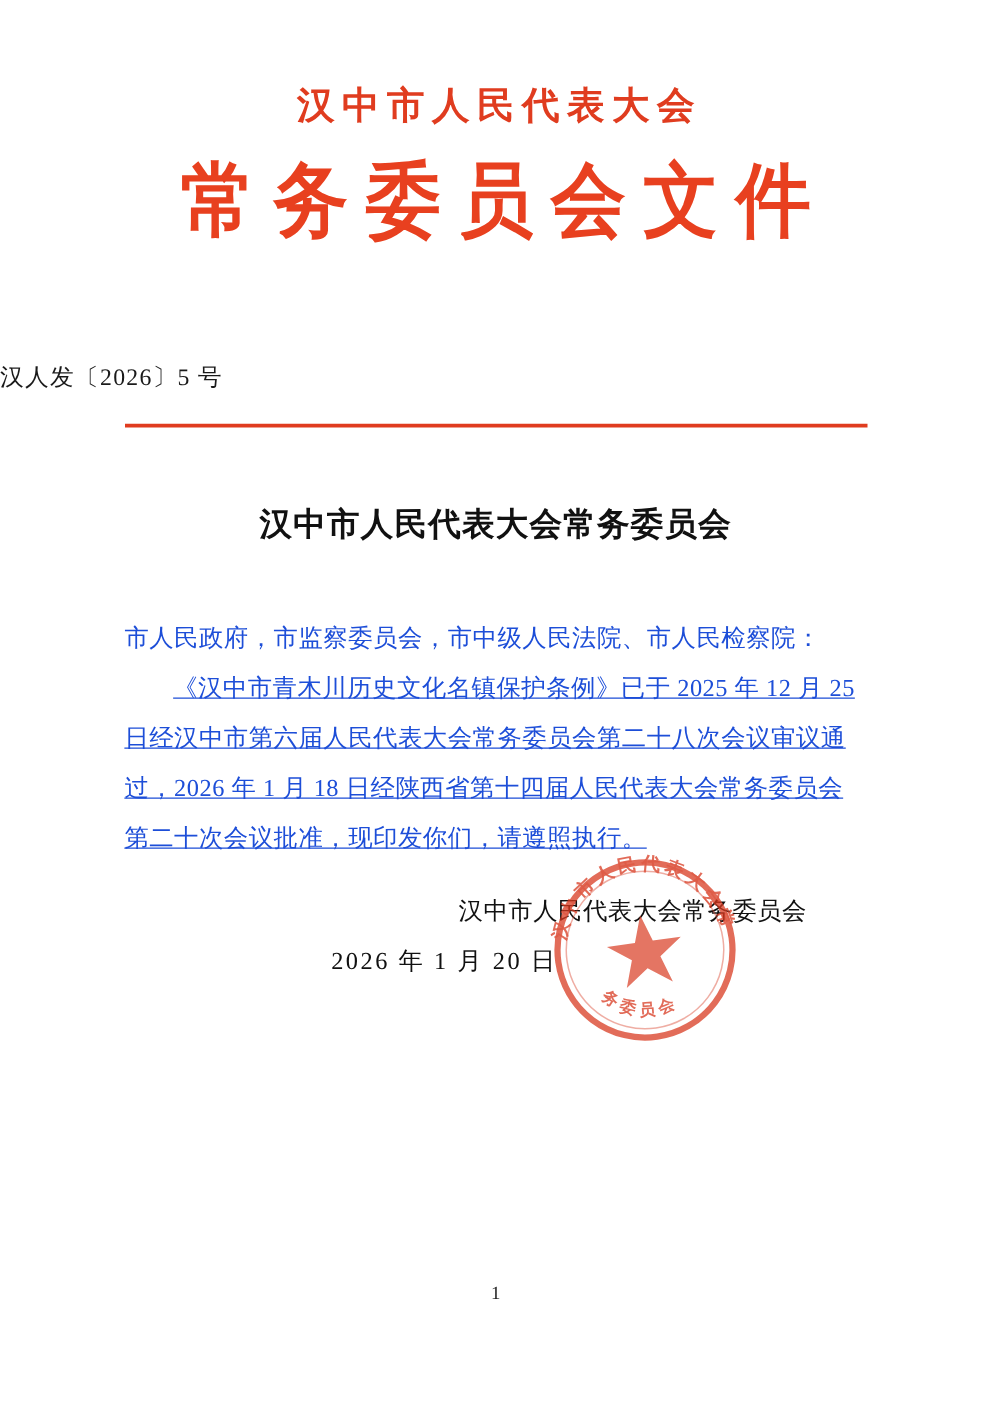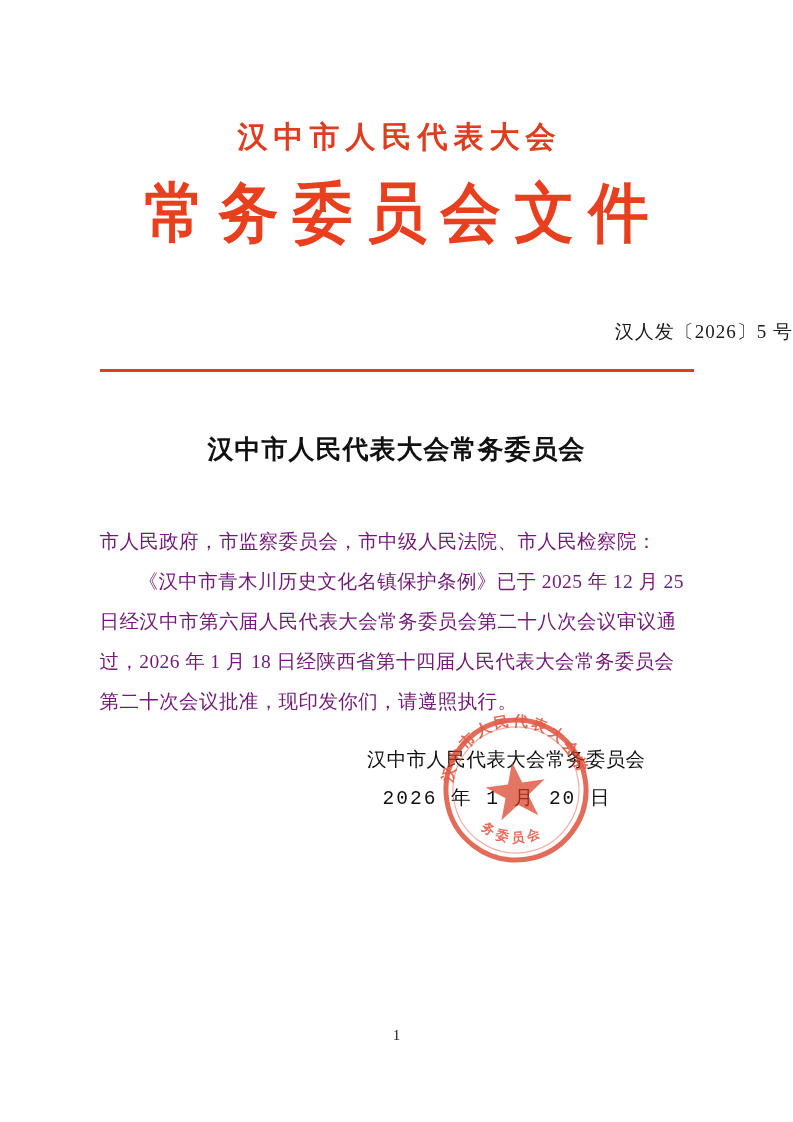--- a/index.html
+++ b/index.html
@@ -18,21 +18,21 @@
   .page {
     position: relative;
     width: 793px;
     height: 1122px;
     box-sizing: border-box;
   }
 
   
   .masthead {
     text-align: center;
-    padding-top: 120px;
+    padding-top: 68px;
   }
   .org-name {
     color: #e03c1f;
     font-family: "Liberation Sans", "DejaVu Sans", sans-serif;
     font-weight: bold;
     font-size: 30px;
     letter-spacing: 6px;
     line-height: 1.1;
     text-indent: 6px;
   }
@@ -42,24 +42,24 @@
     font-weight: bold;
     font-size: 60px;
     letter-spacing: 14px;
     line-height: 1.2;
     margin-top: 24px;
     text-indent: 14px;
     transform: scaleY(1.08);
   }
 
   .doc-number {
-    text-align: right;
+    text-align: left;
     font-size: 19px;
     letter-spacing: 1px;
-    margin-top: 70px;
+    margin-top: 92px;
     color: #1a1a1a;
   }
 
   .red-rule {
     width: 594px;
     height: 2.5px;
     background: #e03c1f;
     margin: 24px auto 0 auto;
   }
 
@@ -79,50 +79,50 @@
     display: block;
   }
 
   
   .body-block {
     margin: 52px auto 0 auto;
     width: 594px;
     font-size: 19.5px;
     line-height: 2.05;
     letter-spacing: 0.4px;
-    color: #701a75;
+    color: #1d4ed8;
   }
   .body-block p {
     margin: 0;
   }
   .indent {
     text-indent: 2em;
+    text-decoration: underline;
   }
 
   
   .signature {
     margin: 18px auto 0 auto;
     width: 594px;
     position: relative;
     font-size: 19.5px;
     line-height: 2.05;
     letter-spacing: 0.4px;
     color: #111;
   }
   .sig-line {
     display: block;
     text-align: right;
     padding-right: 48px;
   }
   .sig-date {
     display: block;
-    text-align: right;
+    text-align: center;
     padding-right: 82px;
     letter-spacing: 2px;
-    font-family: Liberation Mono, monospace;
   }
 
   
   .seal {
     position: absolute;
     left: 330px;
     top: -36px;
     width: 172px;
     height: 172px;
     pointer-events: none;

